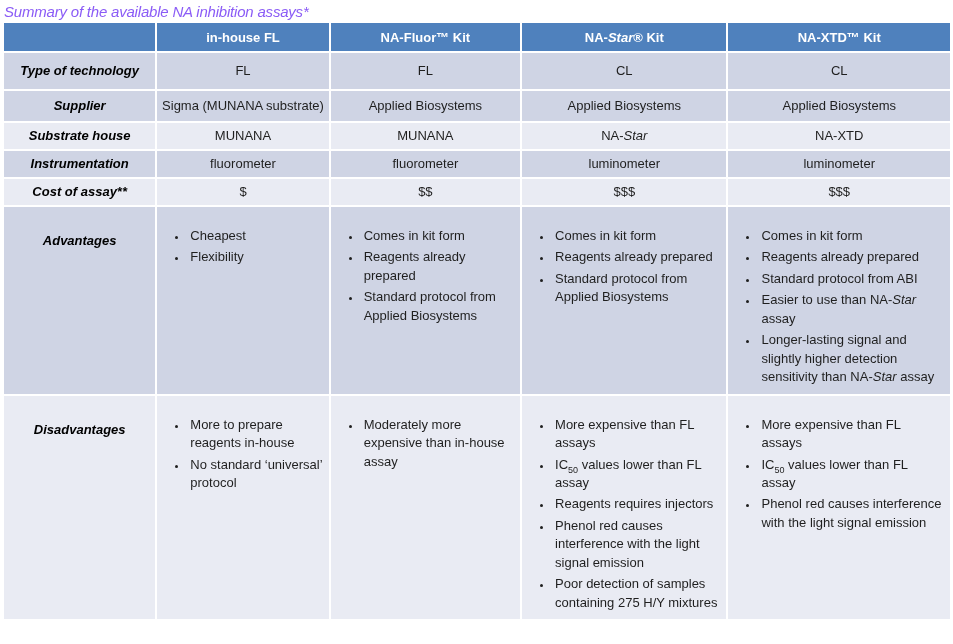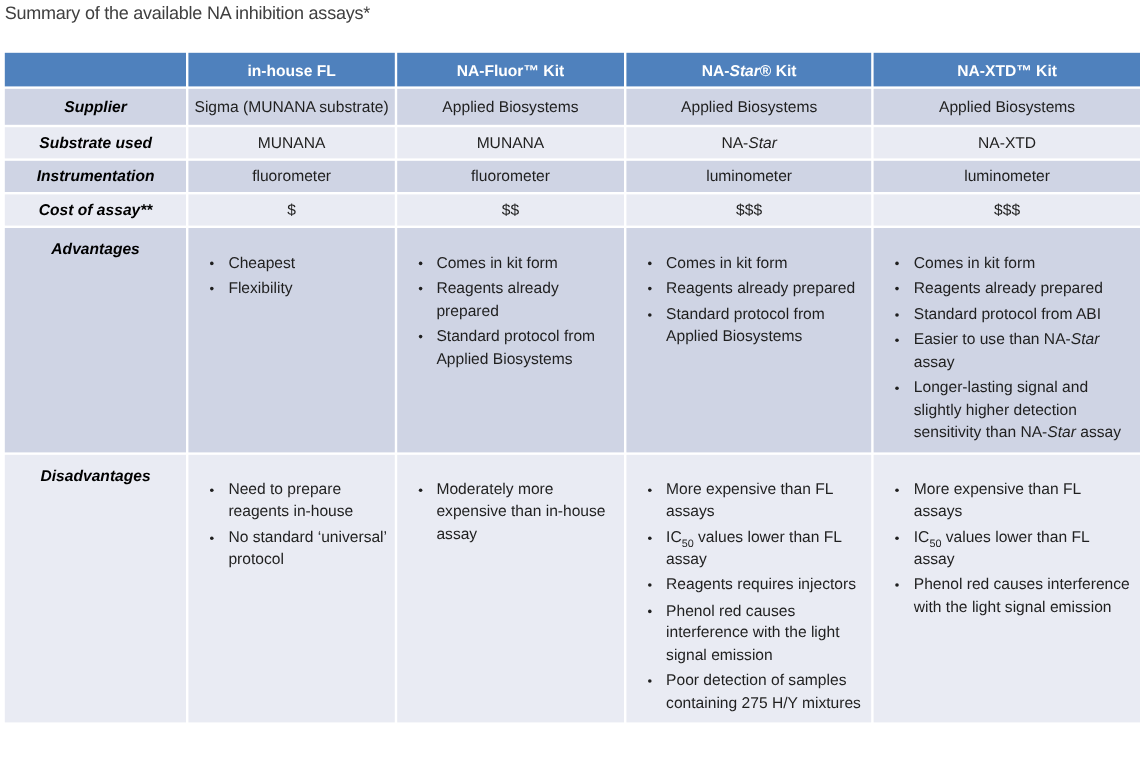--- a/index.html
+++ b/index.html
@@ -9,38 +9,38 @@
     --body-text:#1f1f1f;
   }
   *{box-sizing:border-box;}
   html,body{margin:0;padding:0;}
   body{
     width:953px;height:644px;overflow:hidden;background:#ffffff;
     font-family:"Liberation Sans", sans-serif;color:var(--body-text);
   }
   .page{width:953px;height:644px;position:relative;}
   .title{
-    margin:3px 0 22px 4px;font-size:15px;color:#404040;letter-spacing:-0.2px;
+    margin:3px 0 1px 4px;font-size:15px;color:#8b5cf6;letter-spacing:-0.2px;font-style:italic;
   }
   table.assay{
     border-collapse:separate;border-spacing:2px;table-layout:fixed;
     width:950px;margin-left:2px;
   }
   th{
     background:var(--header-bg);color:#fff;font-weight:bold;font-size:13px;
     padding:2px 4px;text-align:center;vertical-align:middle;
   }
   td{
     font-size:13px;text-align:center;vertical-align:middle;
     padding:2px 5px;color:var(--body-text);line-height:1.35;
   }
   tr.band-dark td{background:var(--band-dark);}
   tr.band-light td{background:var(--band-light);}
   td.label{font-weight:bold;font-style:italic;color:#000;}
-  td.label.top{vertical-align:top;padding-top:9px;}
+  td.label.top{vertical-align:top;padding-top:25px;}
   td.list-cell{vertical-align:top;text-align:left;padding:20px 6px 4px 8px;}
   ul.bullets{list-style:disc;margin:0;padding:0 0 0 23px;}
   ul.bullets li{padding-left:2px;margin:0 0 3px 0;line-height:1.42;}
   ul.bullets li::marker{font-size:0.85em;}
   .it{font-style:italic;}
   sub.small{font-size:9px;line-height:0;}
   .rh-head{height:28px;}
   .rh-tech{height:36px;}
   .rh-kit{height:42px;}
   .rh-sup{height:30px;}
@@ -68,29 +68,36 @@
     <thead>
       <tr class="rh-head">
         <th></th>
         <th>in-house FL</th>
         <th>NA-Fluor™ Kit</th>
         <th><span>NA-</span><span class="it">Star</span><span>® Kit</span></th>
         <th>NA-XTD™ Kit</th>
       </tr>
     </thead>
     <tbody>
+      <tr class="band-dark rh-tech">
+        <td class="label">Type of technology</td>
+        <td>FL</td>
+        <td>FL</td>
+        <td>CL</td>
+        <td>CL</td>
+      </tr>
       <tr class="band-dark rh-sup">
         <td class="label">Supplier</td>
         <td style="padding:2px 1px;">Sigma (MUNANA substrate)</td>
         <td>Applied Biosystems</td>
         <td>Applied Biosystems</td>
         <td>Applied Biosystems</td>
       </tr>
       <tr class="band-light rh-sub">
-        <td class="label">Substrate used</td>
+        <td class="label">Substrate house</td>
         <td>MUNANA</td>
         <td>MUNANA</td>
         <td><span>NA-</span><span class="it">Star</span></td>
         <td>NA-XTD</td>
       </tr>
       <tr class="band-dark rh-ins">
         <td class="label">Instrumentation</td>
         <td>fluorometer</td>
         <td>fluorometer</td>
         <td>luminometer</td>
@@ -134,21 +141,21 @@
             <li><span>Easier to use than NA-</span><span class="it">Star</span><span> assay</span></li>
             <li><span>Longer-lasting signal and slightly higher detection sensitivity than NA-</span><span class="it">Star</span><span> assay</span></li>
           </ul>
         </td>
       </tr>
 
       <tr class="band-light rh-dis">
         <td class="label top">Disadvantages</td>
         <td class="list-cell">
           <ul class="bullets">
-            <li>Need to prepare reagents in-house</li>
+            <li>More to prepare reagents in-house</li>
             <li>No standard ‘universal’ protocol</li>
           </ul>
         </td>
         <td class="list-cell">
           <ul class="bullets">
             <li>Moderately more expensive than in-house assay</li>
           </ul>
         </td>
         <td class="list-cell">
           <ul class="bullets">

